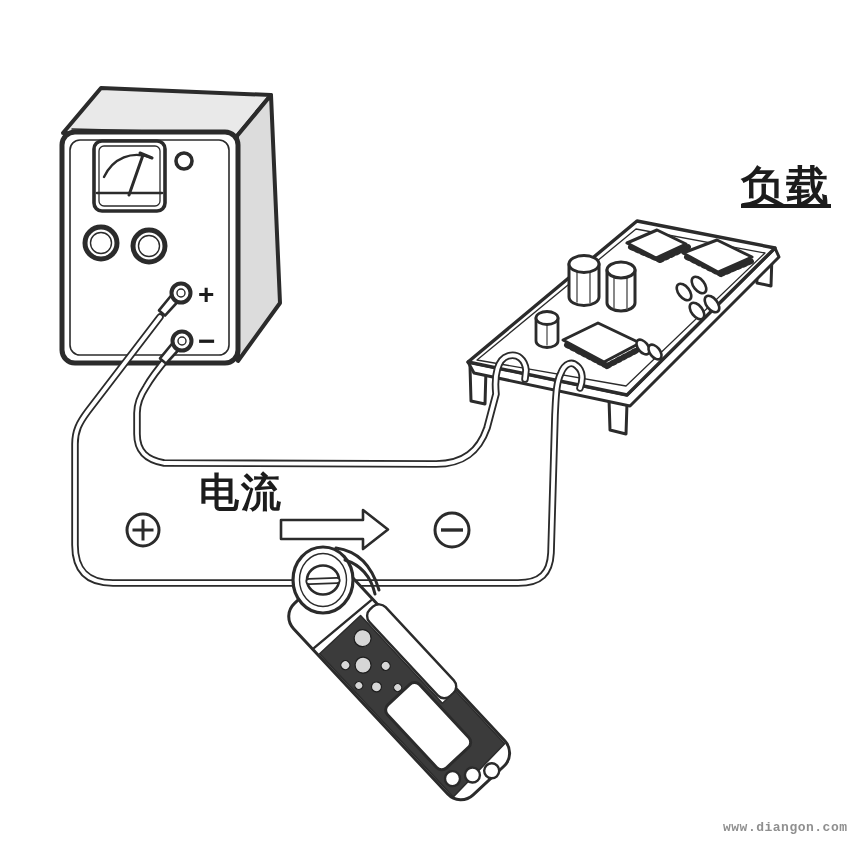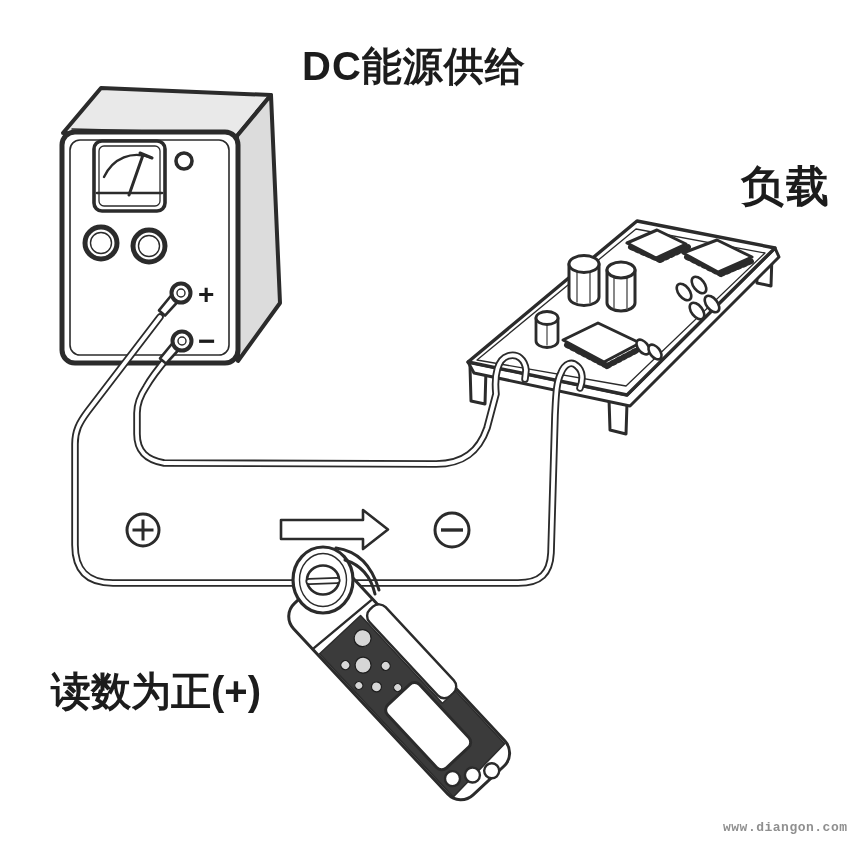--- a/index.html
+++ b/index.html
@@ -3,21 +3,21 @@
 <meta charset="utf-8">
 <style>
   html,body{margin:0;padding:0;background:#ffffff;}
   .stage{
     position:relative;width:856px;height:850px;background:#ffffff;overflow:hidden;
     font-family:"Liberation Sans","DejaVu Sans",sans-serif;
   }
   .stage svg{position:absolute;left:0;top:0;}
   .lbl{position:absolute;color:#1c1c1c;font-weight:700;white-space:nowrap;line-height:1;}
   .lbl-title{left:302px;top:46px;font-size:40px;letter-spacing:1px;}
-  .lbl-load{left:741px;top:165px;font-size:43px;letter-spacing:2px;}
+  .lbl-load{left:741px;top:165px;font-size:43px;letter-spacing:2px;text-decoration:underline;}
   .lbl-current{left:199px;top:472px;font-size:40px;letter-spacing:2px;}
   .lbl-reading{left:51px;top:671px;font-size:40px;}
   .watermark{
     position:absolute;left:723px;top:820px;font-size:13px;font-weight:700;
     color:#8f8f8f;font-family:"Liberation Mono","DejaVu Sans Mono",monospace;letter-spacing:0.5px;
   }
 </style>
 </head>
 <body>
 
@@ -189,17 +189,16 @@
         <line x1="309" y1="581.5" x2="337" y2="580.5" stroke="#ffffff" stroke-width="3.6"></line>
       </g>
 
       <g fill="none" stroke="#2b2b2b" stroke-width="3">
         <path d="M 336,548 C 358,551 372,566 379,590"></path>
         <path d="M 345,560 C 361,565 371,577 375,594"></path>
       </g>
     </g>
   </svg>
 
-  <div class="lbl lbl-title">DC能源供给</div>
   <div class="lbl lbl-load">负载</div>
-  <div class="lbl lbl-reading">读数为正(+)</div>
+  <div class="lbl lbl-current">电流</div>
   <div class="watermark">www.diangon.com</div>
 </div>
 
 </body></html>

